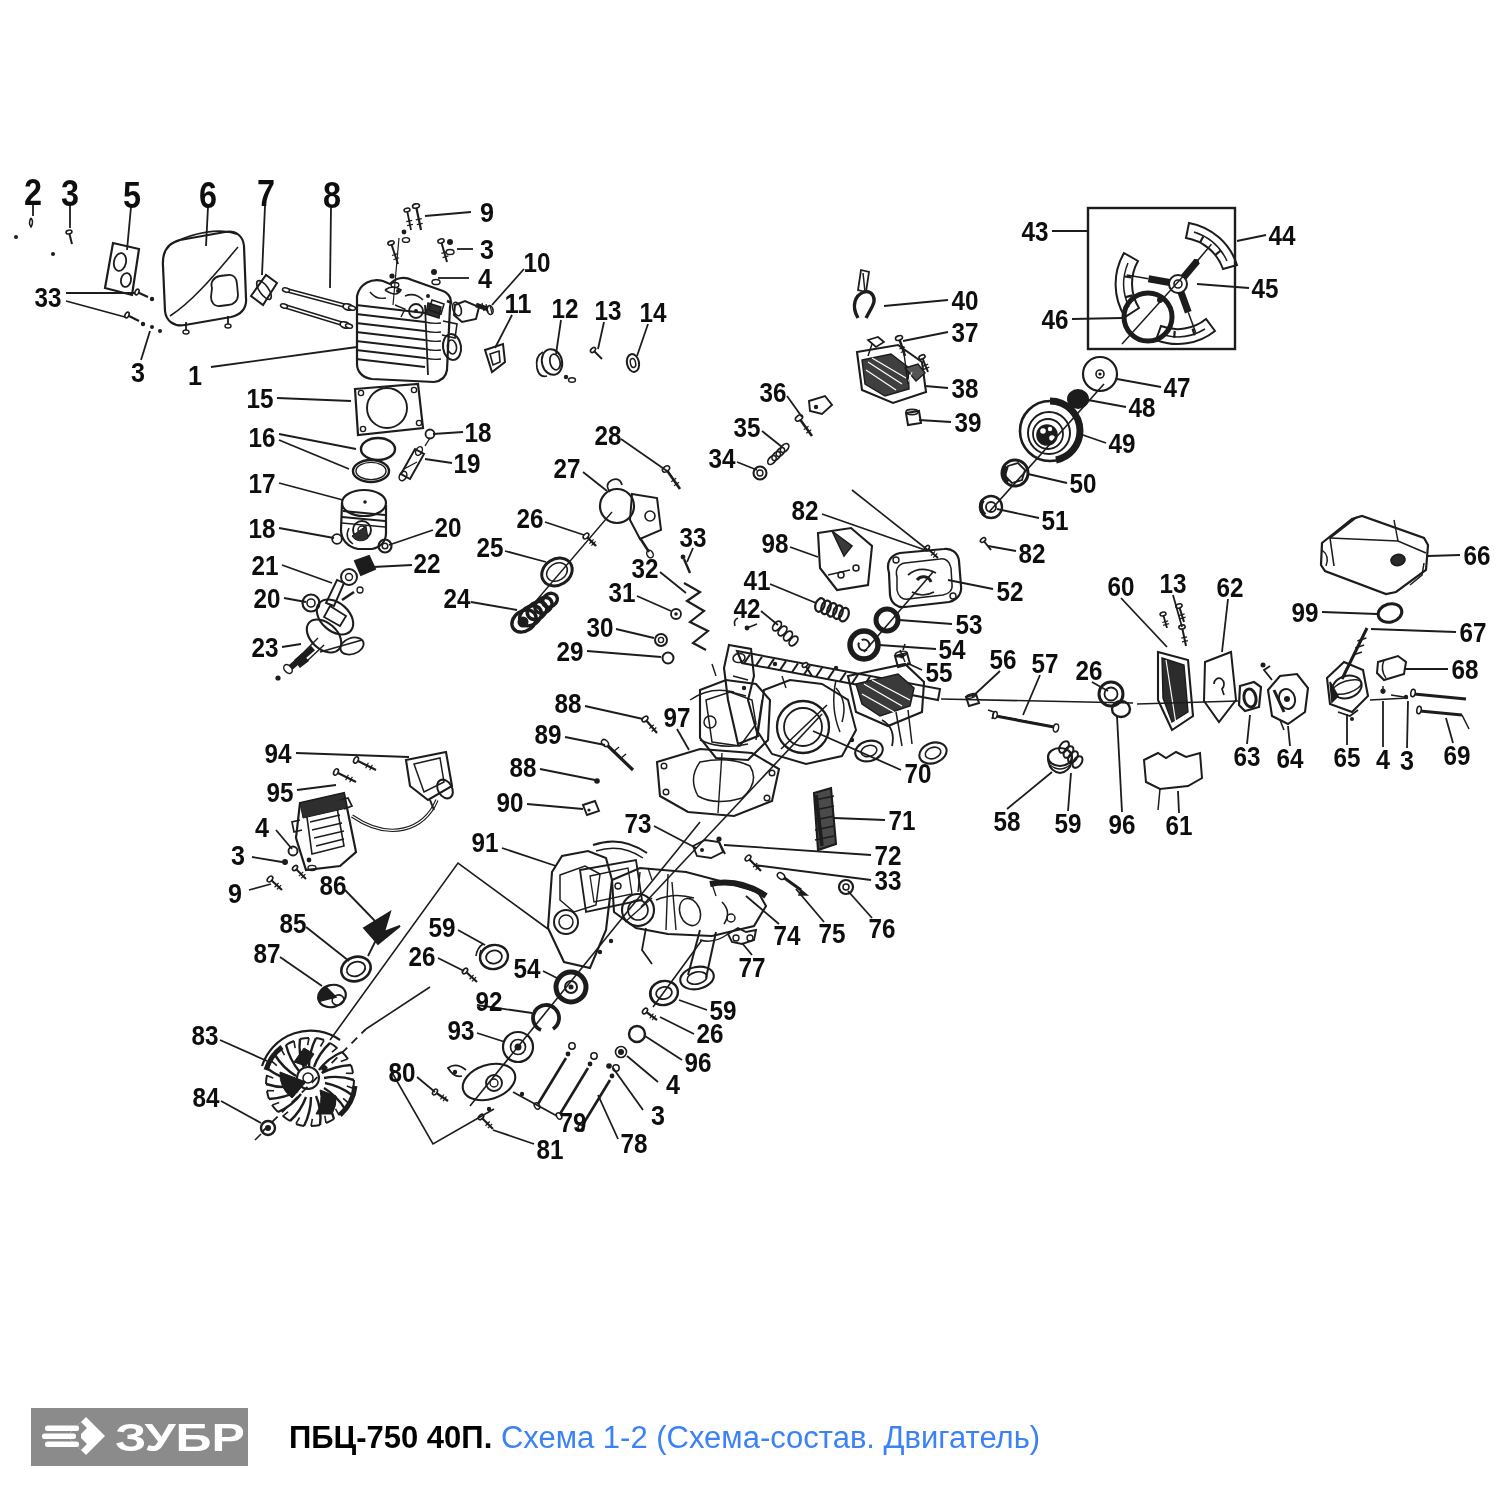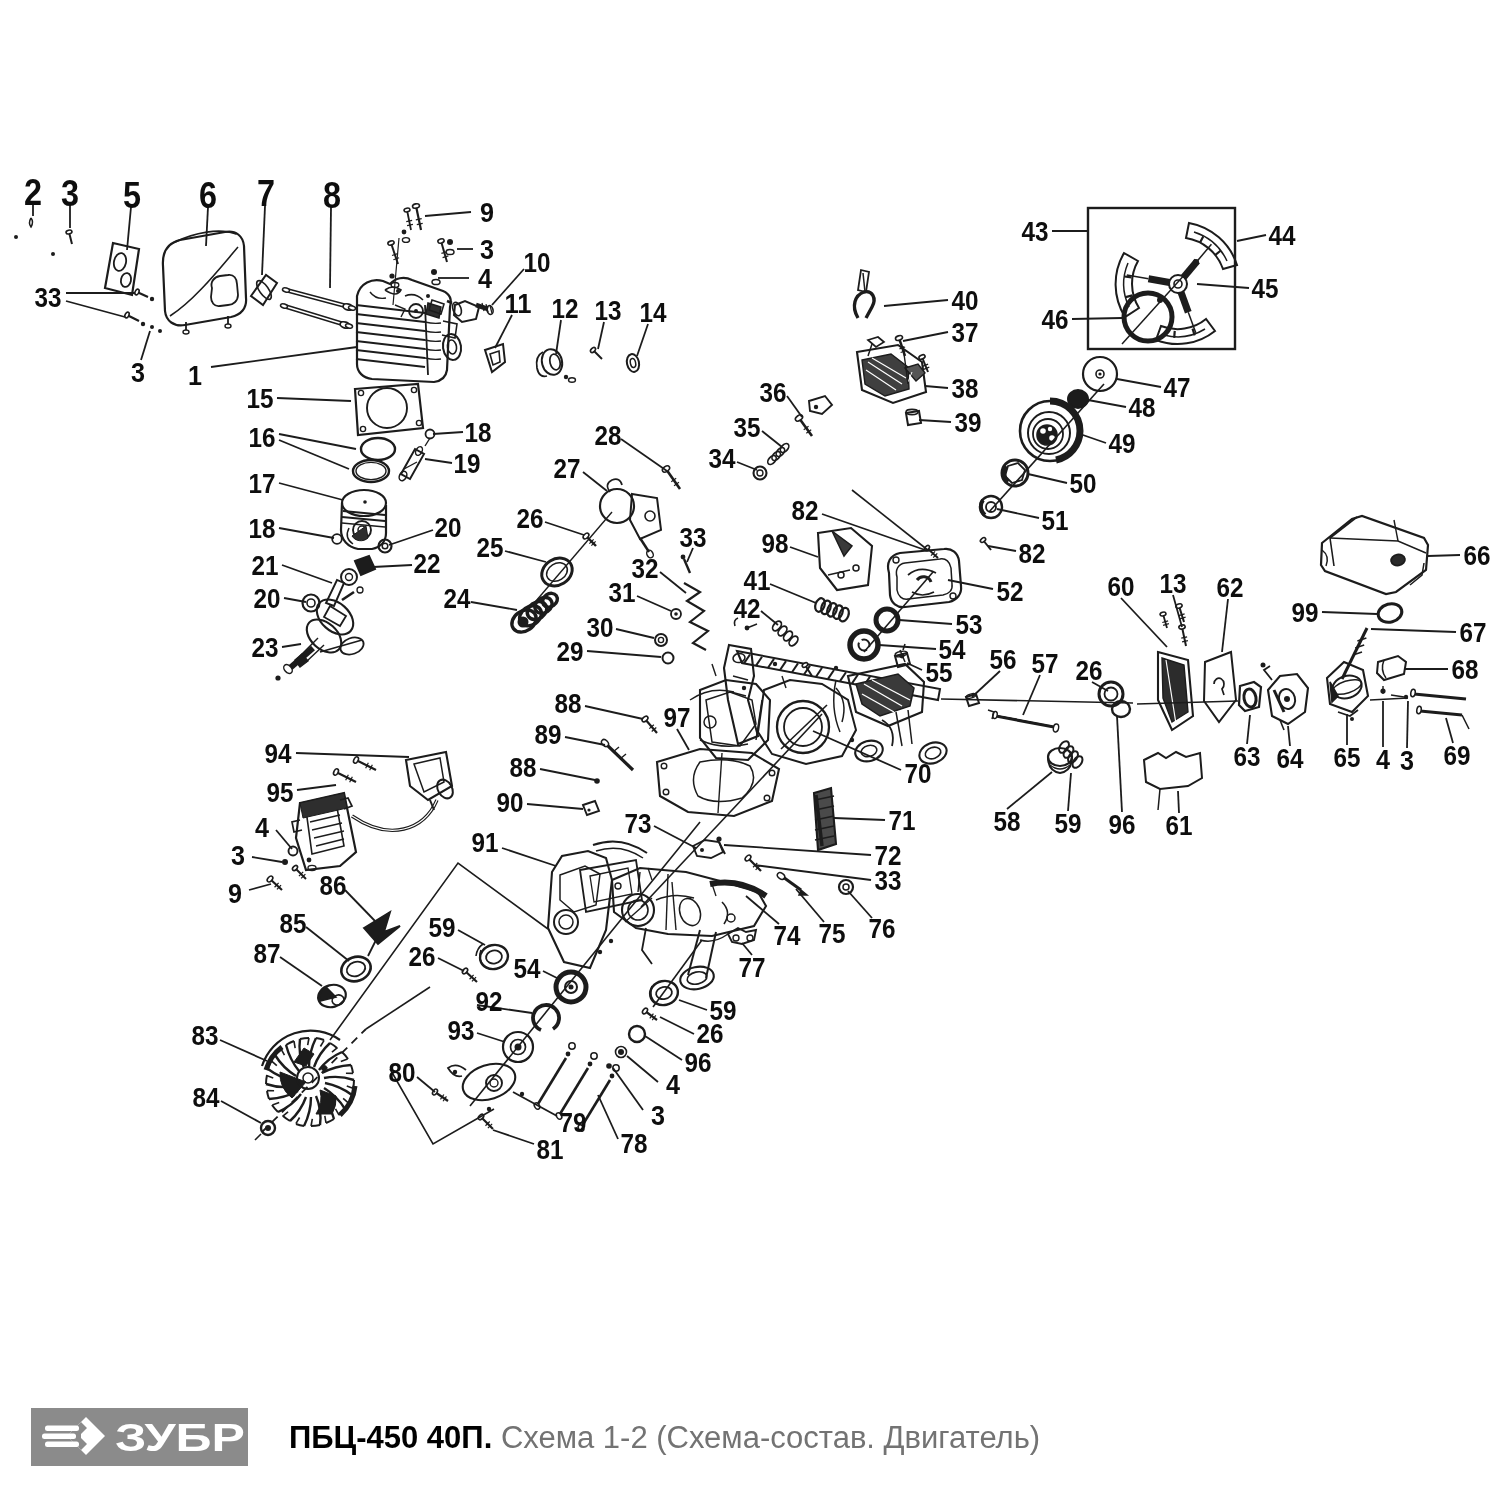--- a/index.html
+++ b/index.html
@@ -940,14 +940,14 @@
   <rect x="36" y="25.5" width="14" height="5"></rect>
  </g>
  <g fill="#ffffff">
   <rect x="14" y="17.5" width="34" height="5.5" rx="2.5"></rect>
   <rect x="11" y="25.5" width="34" height="5.5" rx="2.5"></rect>
   <rect x="14" y="33.5" width="34" height="5.5" rx="2.5"></rect>
  </g>
  <text x="84" y="43" font-family="Liberation Sans, sans-serif" font-size="38" font-weight="bold" fill="#ffffff" textLength="130" lengthAdjust="spacingAndGlyphs">ЗУБР</text>
 </svg>
 <div style="position:absolute;left:289px;top:1420px;font-size:31px;color:#000;white-space:nowrap;">
- <span style="font-weight:bold">ПБЦ-450 40П.</span> <span style="color:#737373">Схема 1-2 (Схема-состав. Двигатель)</span>
+ <span style="font-weight:bold">ПБЦ-750 40П.</span> <span style="color:#3b82f6">Схема 1-2 (Схема-состав. Двигатель)</span>
 </div>
 
 </body></html>

